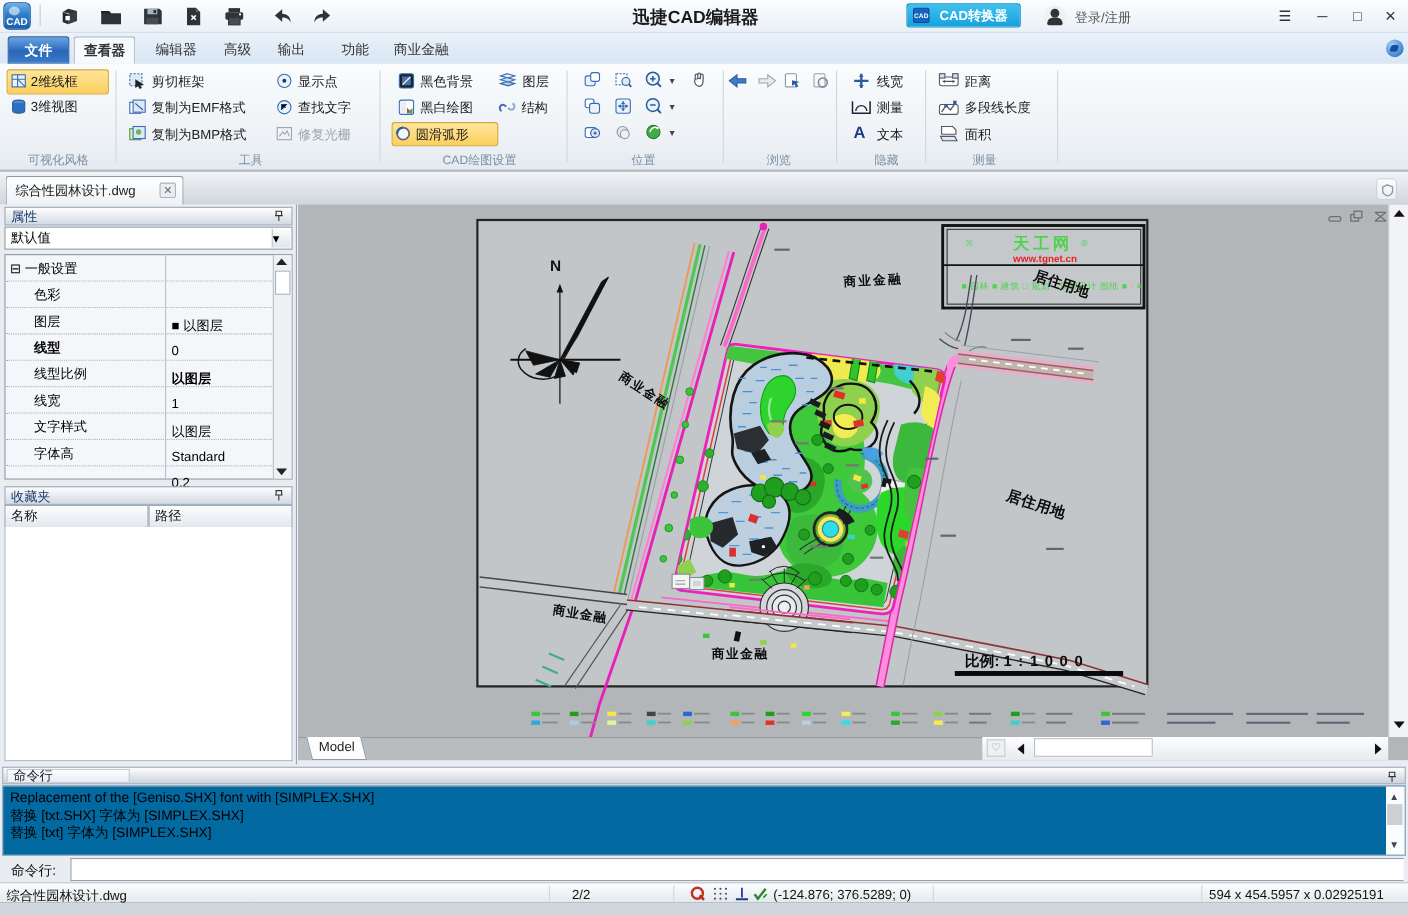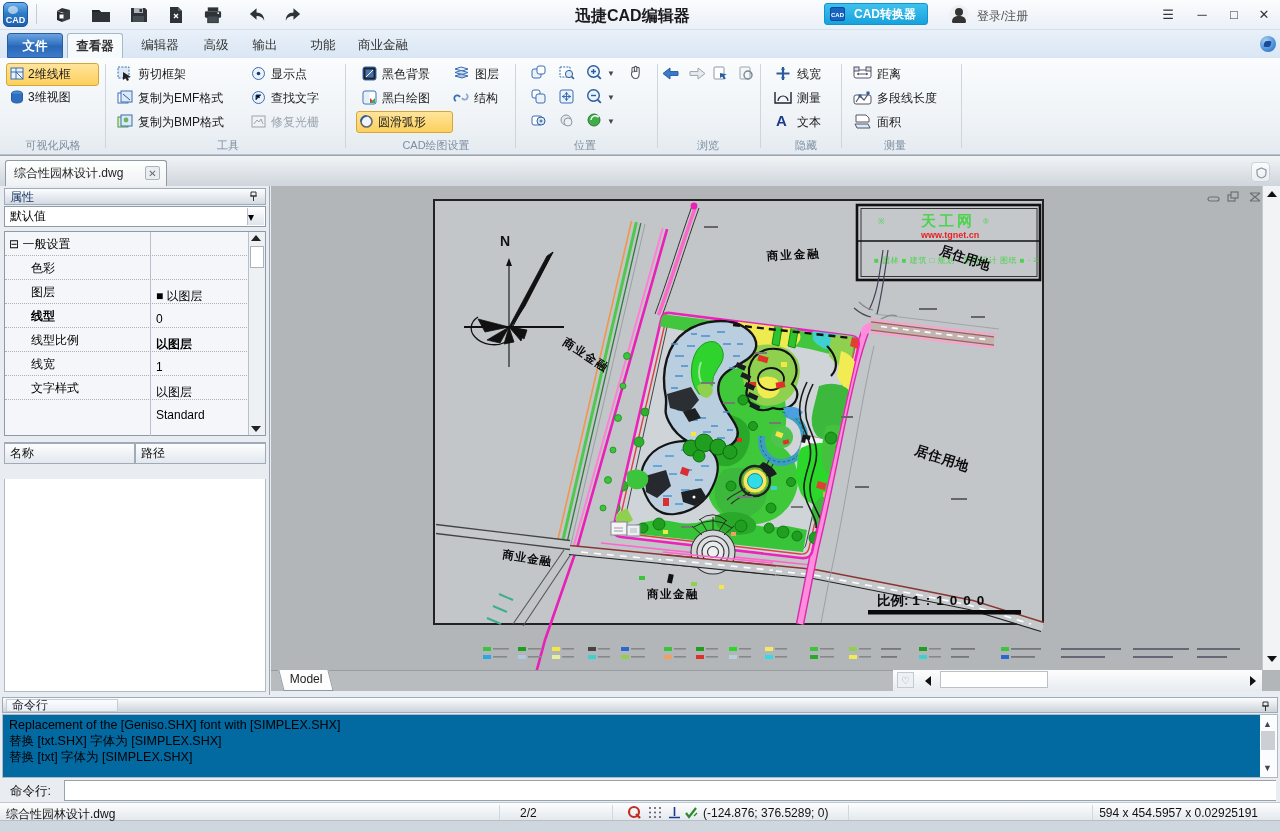--- a/index.html
+++ b/index.html
@@ -65,21 +65,21 @@
   background:linear-gradient(#fdfdfe,#d3dae2); border:1px solid #9fabb8; font-size:12px; color:#1a3a6b; padding-left:5px; line-height:16px; }
 .pin { position:absolute; right:6px; top:2px; width:9px; height:11px; }
 #propsel { position:absolute; left:4px; top:20px; width:262px; height:21px; background:#fff; border:1px solid #8e9aa6; font-size:12px; line-height:19px; padding-left:5px; }
 #propsel .da { position:absolute; right:1px; top:1px; width:17px; height:17px; background:linear-gradient(#fdfdfe,#dfe5eb); border-left:1px solid #b6c0ca; }
 #propgrid { position:absolute; left:4px; top:45px; width:262px; height:205px; background:#f4f6f9; border:1px solid #8e9aa6; }
 .prow { position:absolute; left:0; width:244px; height:24px; border-bottom:1px dotted #a8b2bd; font-size:12px; color:#000; }
 .prow .k { position:absolute; left:26px; top:4px; }
 .prow .v { position:absolute; left:151px; top:4px;margin-top:28px; }
 .vline { position:absolute; left:145px; top:0; width:1px; height:204px; background:#b7c1cb; }
 #pgscroll { position:absolute; right:0; top:0; width:17px; height:203px; background:#eef1f4; border-left:1px solid #b7c1cb; }
-#favtable { position:absolute; left:4px; top:257px; width:262px; height:21px; }
+#favtable { position:absolute; left:4px; top:273px; width:262px; height:21px; }
 .th { position:absolute; top:0; height:21px; background:linear-gradient(#fcfdfe,#e3e8ee); border:1px solid #9fabb8; font-size:12px; color:#111; line-height:19px; padding-left:5px; }
 #favlist { position:absolute; left:4px; top:293px; width:262px; height:213px; background:#fff; border:1px solid #b0bac4; border-top:none; }
 
 
 #drawarea { position:absolute; left:271px; top:186px; width:1009px; height:505px; background:#b3b6b9; }
 #dscroll-v { position:absolute; right:0; top:0; width:18px; height:484px; background:#f1f3f5; border-left:1px solid #c3cad1; }
 #dscroll-h { position:absolute; left:622px; top:484px; width:369px; height:21px; background:linear-gradient(#fdfdfe,#e7ebef); }
 #modeltab { position:absolute; left:10px; top:484px; width:50px; height:21px; background:#fdfdfd; border:1px solid #8e9aa6; border-top:none;
   font-size:12px; color:#222; text-align:center; line-height:19px; transform:skewX(14deg); }
 #modeltab span { display:inline-block; transform:skewX(-14deg); }
@@ -374,20 +374,24 @@
           <span class="k">线型比例</span>
           <span class="v">1</span>
         </div>
       <div class="prow" style="top:120px;">
           <span class="k">线宽</span>
           <span class="v">以图层</span>
         </div>
       <div class="prow" style="top:144px;">
           <span class="k">文字样式</span>
           <span class="v">Standard</span>
+        </div>
+      <div class="prow" style="top:168px;">
+          <span class="k">字体高</span>
+          <span class="v">0.2</span>
         </div>
       <div id="pgscroll">
         <div style="position:absolute;left:2px;top:3px;width:0;height:0;border-left:5px solid transparent;border-right:5px solid transparent;border-bottom:6px solid #222;"></div>
         <div style="position:absolute;left:1px;top:14px;width:14px;height:22px;background:#fff;border:1px solid #aab4bd;"></div>
         <div style="position:absolute;left:2px;bottom:3px;width:0;height:0;border-left:5px solid transparent;border-right:5px solid transparent;border-top:6px solid #222;"></div>
       </div>
     </div>
     <div class="phead" style="top:256px;">收藏夹<svg class="pin" viewBox="0 0 9 11">
           <path d="M1 1h5v4h-5z M0 5h7 M3.5 5v5" stroke="#333" fill="none"></path>
         </svg></div>

